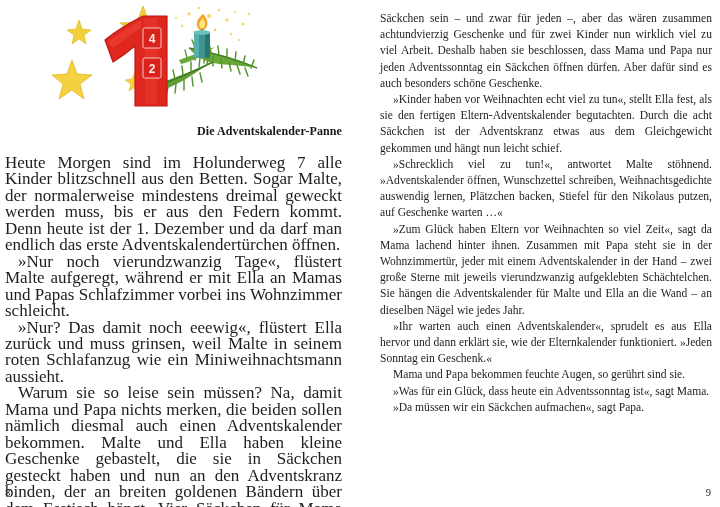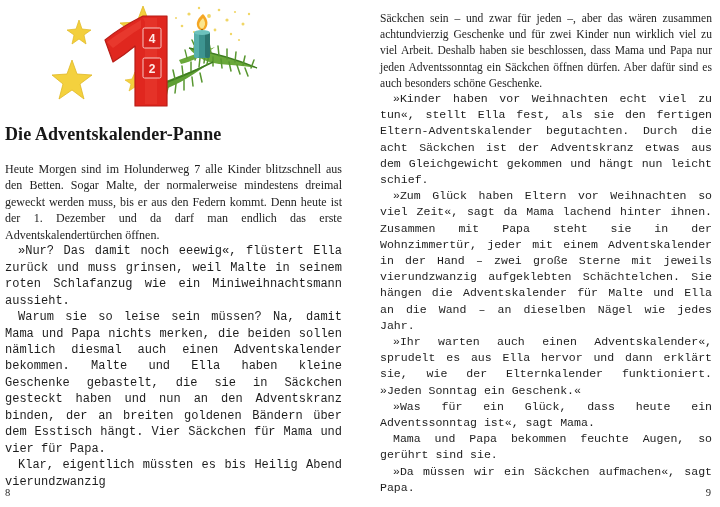--- a/index.html
+++ b/index.html
@@ -36,47 +36,47 @@
   .illustration {
     position: relative;
     width: 100%;
     height: 112px;
     margin-top: 2px;
   }
   .illustration svg { display: block; margin: 0 auto; }
 
   
   .chapter-title {
-    text-align: left;
+    text-align: right;
     font-weight: bold;
-    font-size: 18px;
+    font-size: 12px;
     letter-spacing: 0.1px;
     margin: 10px 0 0 0;
     padding: 0;
     color: #171717;
     font-family: "Liberation Serif", "DejaVu Serif", serif;
   }
 
   
   .body-text {
     margin-top: 16px;
   }
   .page-right .body-text {
     margin-top: 10px;
   }
   .body-text p {
     margin: 0;
     text-align: justify;
     text-justify: inter-word;
-    font-size: 12px;
+    font-size: 17px;
     line-height: 16.45px;
     hyphens: none;
     color: #1d1d1d;
   }
-  .body-text p.indent { text-indent: 13px; font-family: Liberation Mono, monospace; }
+  .body-text p.indent { text-indent: 13px; }
   .body-text p.noindent { text-indent: 0; }
 
   
   .page-right .body-text p {
     font-size: 11.55px;
     line-height: 16.2px;
   }
 
   
   .folio {
@@ -217,37 +217,39 @@
           <rect x="104" y="56" width="18" height="20" rx="1.5" fill="#d8221b" stroke="#fbd9d6" stroke-width="0.9"></rect>
           <text x="113" y="71" font-family="Liberation Sans, sans-serif" font-size="12" font-weight="bold" fill="#ffe9e6" text-anchor="middle">2</text>
         </g>
       </svg>
     </div>
 
     <h1 class="chapter-title">Die Adventskalender-Panne</h1>
 
     <div class="body-text">
       <p class="noindent">Heute Morgen sind im Holunderweg 7 alle Kinder blitzschnell aus den Betten. Sogar Malte, der normalerweise mindestens dreimal geweckt werden muss, bis er aus den Federn kommt. Denn heute ist der 1. Dezember und da darf man endlich das erste Adventskalendertürchen öffnen.</p>
+      <p class="indent">»Nur noch vierundzwanzig Tage«, flüstert Malte aufgeregt, während er mit Ella an Mamas und Papas Schlafzimmer vorbei ins Wohnzimmer schleicht.</p>
       <p class="indent">»Nur? Das damit noch eeewig«, flüstert Ella zurück und muss grinsen, weil Malte in seinem roten Schlafanzug wie ein Miniweihnachtsmann aussieht.</p>
       <p class="indent">Warum sie so leise sein müssen? Na, damit Mama und Papa nichts merken, die beiden sollen nämlich diesmal auch einen Adventskalender bekommen. Malte und Ella haben kleine Geschenke gebastelt, die sie in Säckchen gesteckt haben und nun an den Adventskranz binden, der an breiten goldenen Bändern über dem Esstisch hängt. Vier Säckchen für Mama und vier für Papa.</p>
       <p class="indent">Klar, eigentlich müssten es bis Heilig Abend vierundzwanzig</p>
     </div>
 
     <div class="folio folio-left">8</div>
   </div>
 
   <div class="page page-right">
 
     <div class="body-text">
       <p class="noindent">Säckchen sein – und zwar für jeden –, aber das wären zusammen achtundvierzig Geschenke und für zwei Kinder nun wirklich viel zu viel Arbeit. Deshalb haben sie beschlossen, dass Mama und Papa nur jeden Adventssonntag ein Säckchen öffnen dürfen. Aber dafür sind es auch besonders schöne Geschenke.</p>
       <p class="indent">»Kinder haben vor Weihnachten echt viel zu tun«, stellt Ella fest, als sie den fertigen Eltern-Adventskalender begutachten. Durch die acht Säckchen ist der Adventskranz etwas aus dem Gleichgewicht gekommen und hängt nun leicht schief.</p>
+      <p class="indent">»Schrecklich viel zu tun!«, antwortet Malte stöhnend. »Adventskalender öffnen, Wunschzettel schreiben, Weihnachtsgedichte auswendig lernen, Plätzchen backen, Stiefel für den Nikolaus putzen, auf Geschenke warten …«</p>
       <p class="indent">»Zum Glück haben Eltern vor Weihnachten so viel Zeit«, sagt da Mama lachend hinter ihnen. Zusammen mit Papa steht sie in der Wohnzimmertür, jeder mit einem Adventskalender in der Hand – zwei große Sterne mit jeweils vierundzwanzig aufgeklebten Schächtelchen. Sie hängen die Adventskalender für Malte und Ella an die Wand – an dieselben Nägel wie jedes Jahr.</p>
       <p class="indent">»Ihr warten auch einen Adventskalender«, sprudelt es aus Ella hervor und dann erklärt sie, wie der Elternkalender funktioniert. »Jeden Sonntag ein Geschenk.«</p>
+      <p class="indent">Mama und Papa bekommen feuchte Augen, so gerührt sind sie.</p>
       <p class="indent">»Was für ein Glück, dass heute ein Adventssonntag ist«, sagt Mama.</p>
-      <p class="indent">Mama und Papa bekommen feuchte Augen, so gerührt sind sie.</p>
       <p class="indent">»Da müssen wir ein Säckchen aufmachen«, sagt Papa.</p>
     </div>
 
     <div class="folio folio-right">9</div>
   </div>
 
   <div class="gutter"></div>
 </div>
 
 </body></html>

